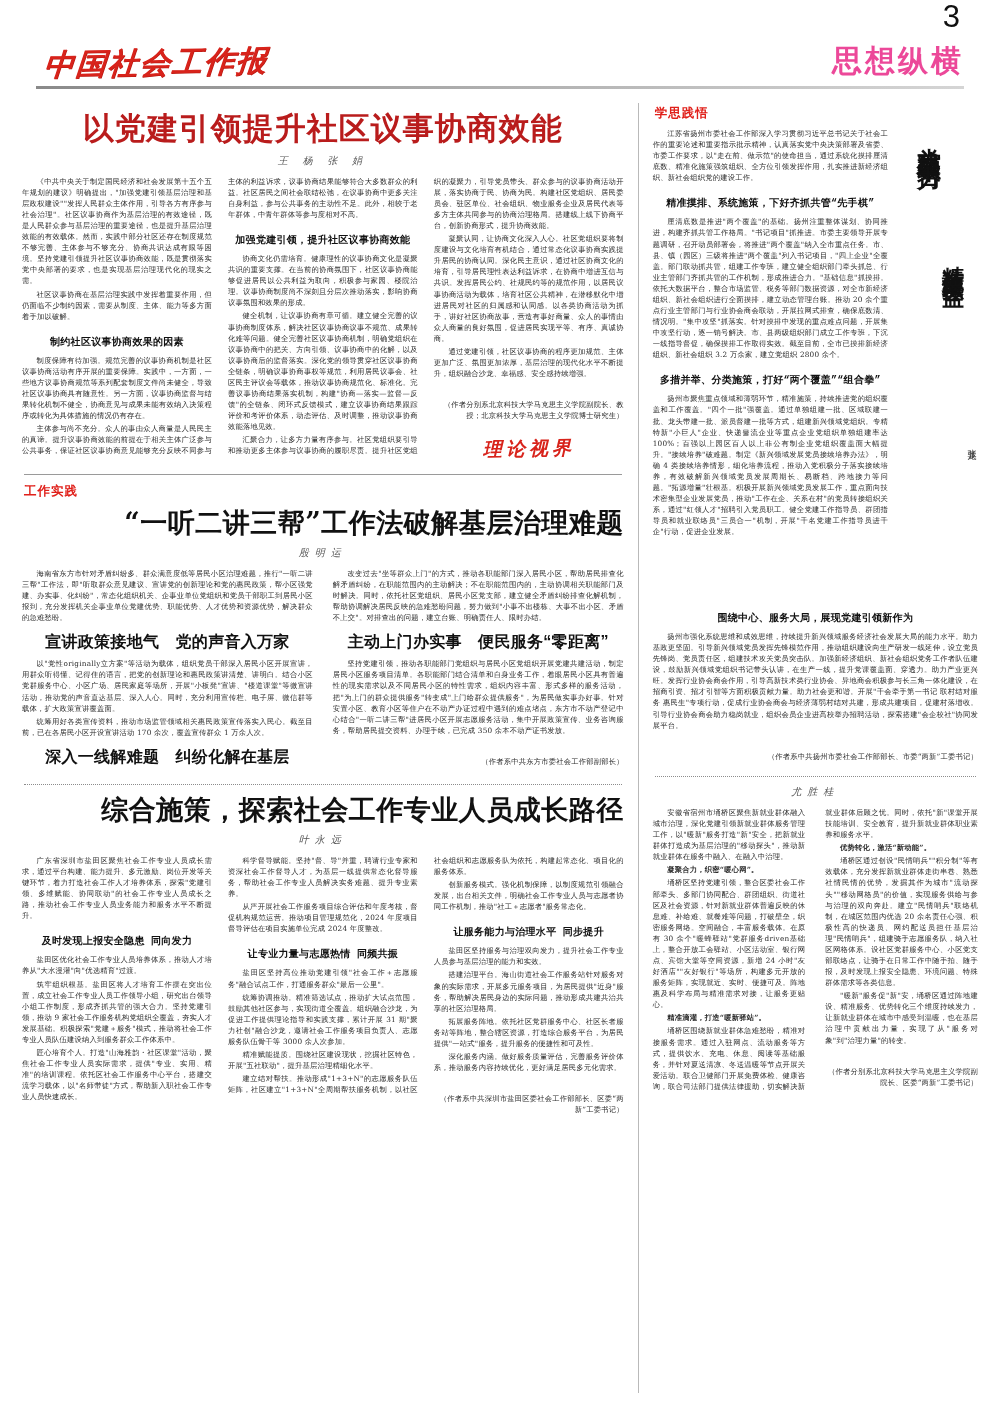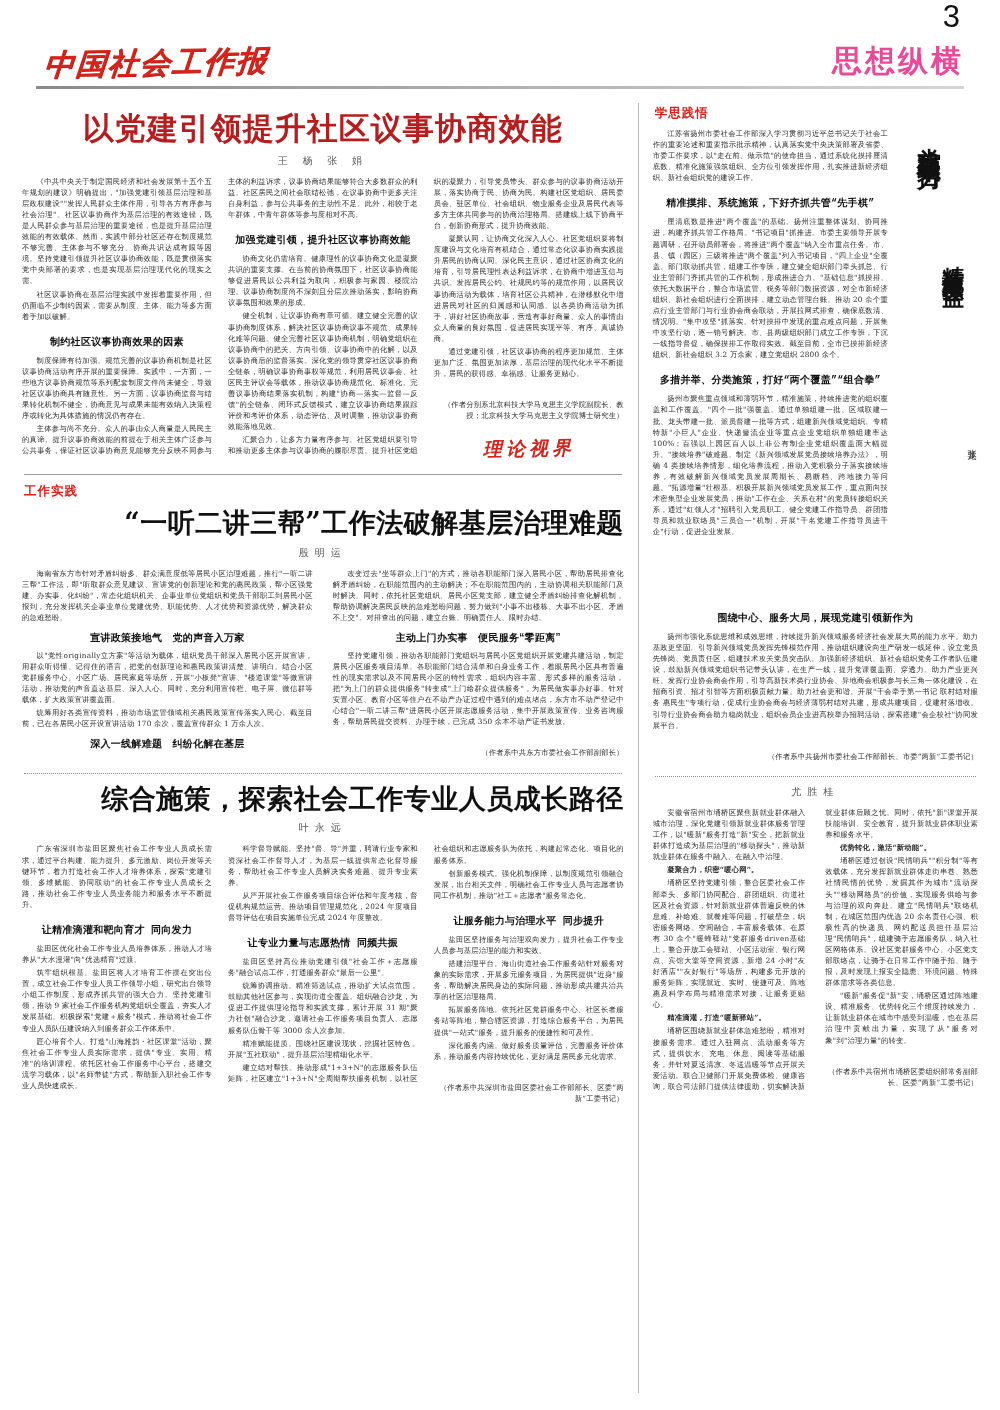--- a/index.html
+++ b/index.html
@@ -40,35 +40,35 @@
 
   
   .hl1{
     text-align:center;font-family:"DejaVu Serif",serif;font-weight:700;
     font-size:31px;letter-spacing:1px;color:#b91c1c;line-height:1.25;margin:6px 0 6px;
   }
   .hl2{
     text-align:right;font-family:"DejaVu Serif",serif;font-weight:700;
     font-size:27px;letter-spacing:.5px;color:#111;line-height:1.25;margin:4px 0 6px;
   }
-  .byline{text-align:center;font-size:10px;color:#555;letter-spacing:6px;margin-bottom:8px;font-family:"Liberation Sans",sans-serif;}
+  .byline{text-align:center;font-size:10px;color:#555;letter-spacing:6px;margin-bottom:8px;font-family:"Liberation Sans",sans-serif;font-style:italic;}
 
   
   .cols2{column-count:2;column-gap:20px;column-rule:0;}
   .cols3{column-count:3;column-gap:16px;}
   .ptext{
     font-family:"DejaVu Serif",serif;font-size:7.3px;line-height:1.52;color:#2b2b2b;
     text-align:justify;text-indent:2em;margin:0 0 2px;letter-spacing:.2px;
   }
   .sub{
     font-family:Liberation Mono, monospace;font-weight:700;font-size:10px;color:#111;
     text-align:center;margin:14px 0 5px;line-height:1.4;letter-spacing:.3px;break-inside:avoid;
   }
   .sub-l{
-    font-family:"Liberation Sans",sans-serif;font-weight:700;font-size:10px;color:#111;
+    font-family:"Liberation Sans",sans-serif;font-weight:700;font-size:16px;color:#111;
     text-align:center;margin:8px 0 5px;line-height:1.4;letter-spacing:.3px;break-inside:avoid;
   }
   .lead{font-weight:700;}
   .attrib{
     font-family:"DejaVu Serif",serif;font-size:7.3px;line-height:1.55;color:#2b2b2b;
     text-align:right;margin:20px 0 0;letter-spacing:.2px;
   }
   .attrib-c{}
 
   .dotted{border-top:1px dotted #8c8c8c;margin:14px 2px 8px;height:0;}
@@ -124,21 +124,21 @@
           <p class="ptext">《中共中央关于制定国民经济和社会发展第十五个五年规划的建议》明确提出，"加强党建引领基层治理和基层政权建设""发挥人民群众主体作用，引导各方有序参与社会治理"。社区议事协商作为基层治理的有效途径，既是人民群众参与基层治理的重要途径，也是提升基层治理效能的有效载体。然而，实践中部分社区还存在制度规范不够完善、主体参与不够充分、协商共识达成有限等困境。坚持党建引领提升社区议事协商效能，既是贯彻落实党中央部署的要求，也是实现基层治理现代化的现实之需。</p>
           <p class="ptext">社区议事协商在基层治理实践中发挥着重要作用，但仍面临不少制约因素，需要从制度、主体、能力等多方面着手加以破解。</p>
           <div class="sub">制约社区议事协商效果的因素</div>
           <p class="ptext">制度保障有待加强。规范完善的议事协商机制是社区议事协商活动有序开展的重要保障。实践中，一方面，一些地方议事协商规范等系列配套制度文件尚未健全，导致社区议事协商具有随意性。另一方面，议事协商监督与结果转化机制不健全，协商意见与成果未能有效纳入决策程序或转化为具体措施的情况仍有存在。</p>
           <p class="ptext">主体参与尚不充分。众人的事由众人商量是人民民主的真谛。提升议事协商效能的前提在于相关主体广泛参与公共事务，保证社区议事协商意见能够充分反映不同参与主体的利益诉求，议事协商结果能够符合大多数群众的利益。社区居民之间社会联结松弛，在议事协商中更多关注自身利益，参与公共事务的主动性不足。此外，相较于老年群体，中青年群体等参与度相对不高。</p>
           <div class="sub">加强党建引领，提升社区议事协商效能</div>
           <p class="ptext">协商文化仍需培育。健康理性的议事协商文化是凝聚共识的重要支撑。在当前的协商氛围下，社区议事协商能够促进居民以公共利益为取向，积极参与家园、楼院治理。议事协商制度尚不深刻且分层次推动落实，影响协商议事氛围和效果的形成。</p>
           <p class="ptext">健全机制，让议事协商有章可循。建立健全完善的议事协商制度体系，解决社区议事协商议事不规范、成果转化难等问题。健全完善社区议事协商机制，明确党组织在议事协商中的把关、方向引领、议事协商中的化解，以及议事协商后的监督落实。深化党的领导贯穿社区议事协商全链条，明确议事协商事权等规范，利用居民议事会、社区民主评议会等载体，推动议事协商规范化、标准化。完善议事协商结果落实机制，构建"协商—落实—监督—反馈"的全链条、闭环式反馈模式，建立议事协商结果跟踪评价和考评价体系，动态评估、及时调整，推动议事协商效能落地见效。</p>
           <p class="ptext">汇聚合力，让多方力量有序参与。社区党组织要引导和推动更多主体参与议事协商的履职尽责。提升社区党组织的凝聚力，引导党员带头、群众参与的议事协商活动开展，落实协商于民、协商为民。构建社区党组织、居民委员会、驻区单位、社会组织、物业服务企业及居民代表等多方主体共同参与的协商治理格局。搭建线上线下协商平台，创新协商形式，提升协商效能。</p>
           <p class="ptext">凝聚认同，让协商文化深入人心。社区党组织要将制度建设与文化培育有机结合，通过常态化议事协商实践提升居民的协商认同。深化民主意识，通过社区协商文化的培育，引导居民理性表达利益诉求，在协商中增进互信与共识。发挥居民公约、社规民约等的规范作用，以居民议事协商活动为载体，培育社区公共精神，在潜移默化中增进居民对社区的归属感和认同感。以各类协商活动为抓手，讲好社区协商故事，营造有事好商量、众人的事情由众人商量的良好氛围，促进居民实现平等、有序、真诚协商。</p>
-          <p class="ptext">通过党建引领，社区议事协商的程序更加规范、主体更加广泛、氛围更加浓厚，基层治理的现代化水平不断提升，居民的获得感、幸福感、让服务更贴心。</p>
+          <p class="ptext">通过党建引领，社区议事协商的程序更加规范、主体更加广泛、氛围更加浓厚，基层治理的现代化水平不断提升，组织融合沙龙、幸福感、安全感持续增强。</p>
           <p class="attrib">（作者分别系北京科技大学马克思主义学院副院长、教授；北京科技大学马克思主义学院博士研究生）</p>
           <div class="badge">理论视界</div>
         </div>
       </div>
 
       <div class="solid"></div>
 
       <div>
         <div class="sec-label">工作实践</div>
         <div class="hl2">“一听二讲三帮”工作法破解基层治理难题</div>
@@ -156,21 +156,21 @@
         </div>
       </div>
 
       <div class="dotted"></div>
 
       <div>
         <div class="hl2">综合施策，探索社会工作专业人员成长路径</div>
         <div class="byline">叶永远</div>
         <div class="cols3">
           <p class="ptext">广东省深圳市盐田区聚焦社会工作专业人员成长需求，通过平台构建、能力提升、多元激励、岗位开发等关键环节，着力打造社会工作人才培养体系，探索"党建引领、多维赋能、协同联动"的社会工作专业人员成长之路，推动社会工作专业人员业务能力和服务水平不断提升。</p>
-          <div class="sub">让精准滴灌和靶向育才
+          <div class="sub">及时发现上报安全隐患
 同向发力</div>
           <p class="ptext">盐田区优化社会工作专业人员培养体系，推动人才培养从"大水漫灌"向"优选精育"过渡。</p>
           <p class="ptext">筑牢组织根基。盐田区将人才培育工作摆在突出位置，成立社会工作专业人员工作领导小组，研究出台领导小组工作制度，形成齐抓共管的强大合力。坚持党建引领，推动 9 家社会工作服务机构党组织全覆盖，夯实人才发展基础。积极探索"党建＋服务"模式，推动将社会工作专业人员队伍建设纳入到服务群众工作体系中。</p>
           <p class="ptext">匠心培育个人。打造"山海雅韵・社区课堂"活动，聚焦社会工作专业人员实际需求，提供"专业、实用、精准"的培训课程。依托区社会工作服务中心平台，搭建交流学习载体，以"名师带徒"方式，帮助新入职社会工作专业人员快速成长。</p>
           <p class="ptext">科学督导赋能。坚持"督、导"并重，聘请行业专家和资深社会工作督导人才，为基层一线提供常态化督导服务，帮助社会工作专业人员解决实务难题、提升专业素养。</p>
           <p class="ptext">从严开展社会工作服务项目综合评估和年度考核，督促机构规范运营。推动项目管理规范化，2024 年度项目督导评估在项目实施单位完成 2024 年度整改。</p>
           <div class="sub">让专业力量与志愿热情
 同频共振</div>
           <p class="ptext">盐田区坚持高位推动党建引领"社会工作＋志愿服务"融合试点工作，打通服务群众"最后一公里"。</p>
           <p class="ptext">统筹协调推动。精准筛选试点，推动扩大试点范围，鼓励其他社区参与，实现街道全覆盖。组织融合沙龙，为促进工作提供理论指导和实践支撑，累计开展 31 期"聚力社创"融合沙龙，邀请社会工作服务项目负责人、志愿服务队伍骨干等 3000 余人次参加。</p>
@@ -221,19 +221,19 @@
         <div class="byline">尤胜桂</div>
         <div class="cols2">
           <p class="ptext">安徽省宿州市埇桥区聚焦新就业群体融入城市治理，深化党建引领新就业群体服务管理工作，以"暖新"服务打造"新"安全，把新就业群体打造成为基层治理的"移动探头"，推动新就业群体在服务中融入、在融入中治理。</p>
           <p class="ptext"><span class="lead">凝聚合力，织密“暖心网”。</span></p>
           <p class="ptext">埇桥区坚持党建引领，整合区委社会工作部牵头、多部门协同配合、群团组织、街道社区及社会资源，针对新就业群体普遍反映的休息难、补给难、就餐难等问题，打破壁垒，织密服务网络。空间融合，丰富服务载体。在原有 30 余个"暖蜂驿站"党群服务driven基础上，整合开放工会驿站、小区活动室、银行网点、宾馆大堂等空间资源，新增 24 小时"友好酒店""友好银行"等场所，构建多元开放的服务矩阵，实现就近、实时、便捷可及。阵地惠及科学布局与精准需求对接，让服务更贴心。</p>
           <p class="ptext"><span class="lead">精准滴灌，打造“暖新驿站”。</span></p>
           <p class="ptext">埇桥区围绕新就业群体急难愁盼，精准对接服务需求。通过入驻网点、流动服务等方式，提供饮水、充电、休息、阅读等基础服务，并针对夏送清凉、冬送温暖等节点开展关爱活动。联合卫健部门开展免费体检、健康咨询，联合司法部门提供法律援助，切实解决新就业群体后顾之忧。同时，依托"新"课堂开展技能培训、安全教育，提升新就业群体职业素养和服务水平。</p>
           <p class="ptext"><span class="lead">优势转化，激活“新动能”。</span></p>
           <p class="ptext">埇桥区通过创设"民情哨兵""积分制"等有效载体，充分发挥新就业群体走街串巷、熟悉社情民情的优势，发掘其作为城市"流动探头""移动网格员"的价值，实现服务供给与参与治理的双向奔赴。建立"民情哨兵"联络机制，在城区范围内优选 20 余名责任心强、积极性高的快递员、网约配送员担任基层治理"民情哨兵"，组建骑手志愿服务队，纳入社区网格体系。设社区党群服务中心、小区党支部联络点，让骑手在日常工作中随手拍、随手报，及时发现上报安全隐患、环境问题、特殊群体需求等各类信息。</p>
           <p class="ptext">"暖新"服务促"新"安，埇桥区通过阵地建设、精准服务、优势转化三个维度持续发力，让新就业群体在城市中感受到温暖，也在基层治理中贡献出力量，实现了从"服务对象"到"治理力量"的转变。</p>
-          <p class="attrib">（作者系中共宿州市埇桥区委组织部常务副部长、区委“两新”工委书记）</p>
+          <p class="attrib">（作者分别系北京科技大学马克思主义学院副院长、区委“两新”工委书记）</p>
         </div>
       </div>
 
     </div>
   </div>
 </div>
 
 </body></html>

